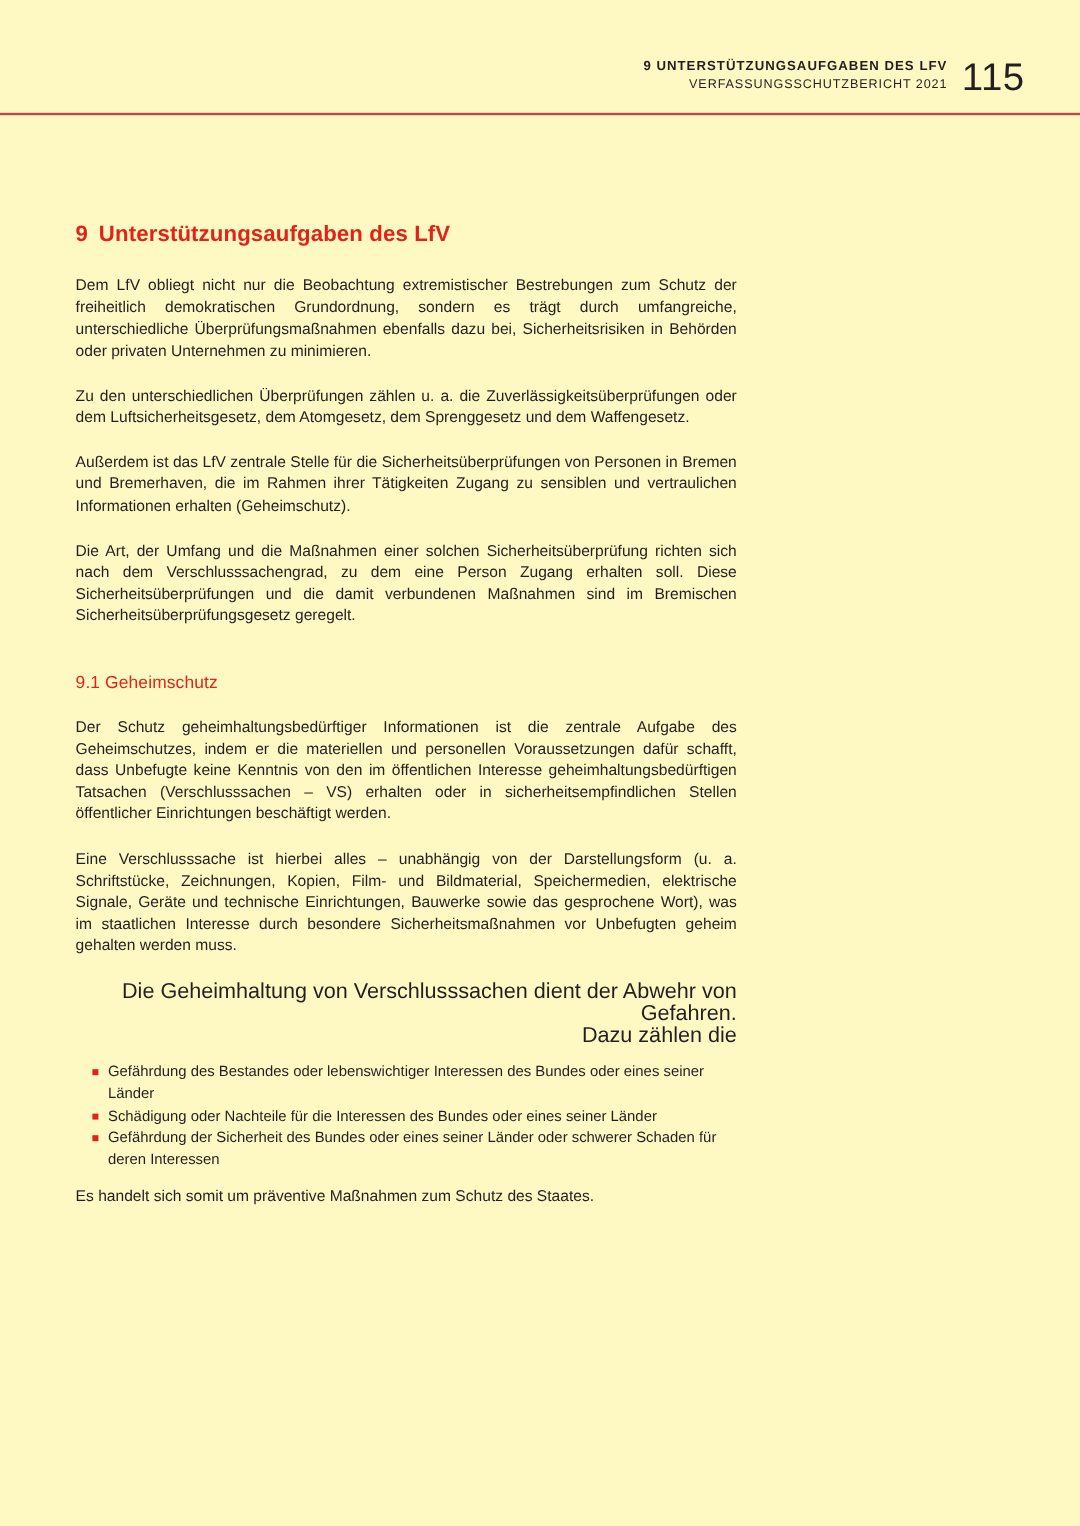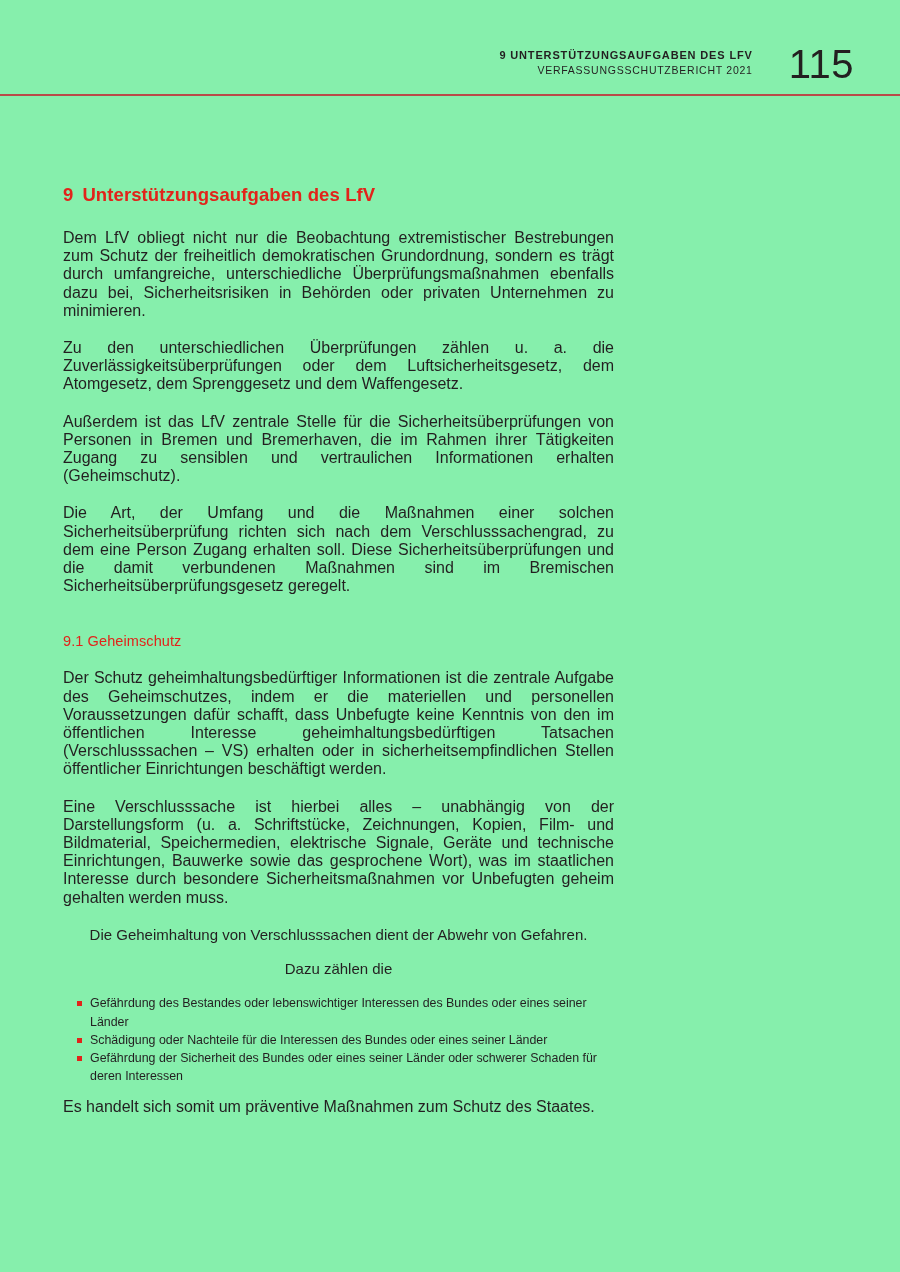--- a/index.html
+++ b/index.html
@@ -13,21 +13,21 @@
     font-family: "Liberation Sans", sans-serif;
     color: #231f20;
     -webkit-font-smoothing: antialiased;
   }
 
   .page {
     position: relative;
     width: 900px;
     height: 1272px;
     margin: 0 auto;
-    background: #86efac;
+    background: #fef9c3;
     overflow: hidden;
     box-sizing: border-box;
   }
 
   
   .running-head {
     position: absolute;
     top: 44px;
     right: 46px;
     display: flex;
@@ -53,26 +53,25 @@
   .running-head-line2 {
     font-size: 10.5px;
     font-weight: normal;
     letter-spacing: 0.75px;
     color: #231f20;
     line-height: 15px;
     white-space: nowrap;
   }
 
   .folio {
-    font-size: 40px;
+    font-size: 32px;
     font-weight: normal;
     letter-spacing: 0.5px;
     line-height: 40px;
     color: #231f20;
-    margin-left: 24px;
   }
 
   .head-rule {
     position: absolute;
     top: 94px;
     left: 0;
     width: 900px;
     height: 2px;
     background: #b94a48;
   }
@@ -102,38 +101,38 @@
     margin: 36px 0 18px 0;
     font-size: 14.5px;
     font-weight: normal;
     color: #e2231a;
     letter-spacing: 0.1px;
     line-height: 20px;
   }
 
   p.body-text {
     margin: 0 0 19px 0;
-    font-size: 16px;
+    font-size: 13px;
     line-height: 18.2px;
     text-align: justify;
     text-justify: inter-word;
     color: #231f20;
     hyphens: manual;
   }
 
   p.body-text.last-of-block {
     margin-bottom: 12px;
   }
 
   .lead-in {
-    margin: 16px;
-    font-size: 15px;
+    margin: 0;
+    font-size: 18px;
     line-height: 18.2px;
     color: #231f20;
-    text-align: center;
+    text-align: right;
   }
 
   ul.sq-list {
     list-style: none;
     margin: 13px;
     padding: 0;
   }
 
   ul.sq-list li {
     position: relative;

